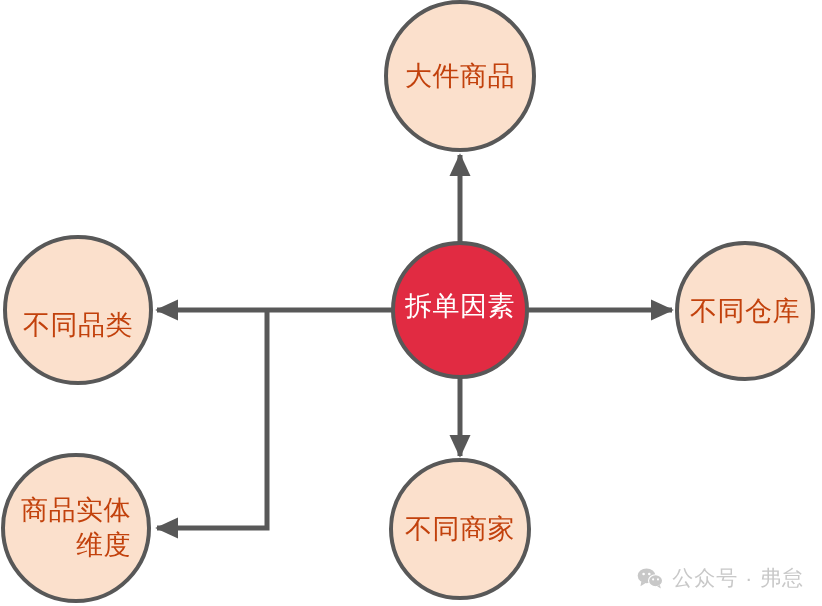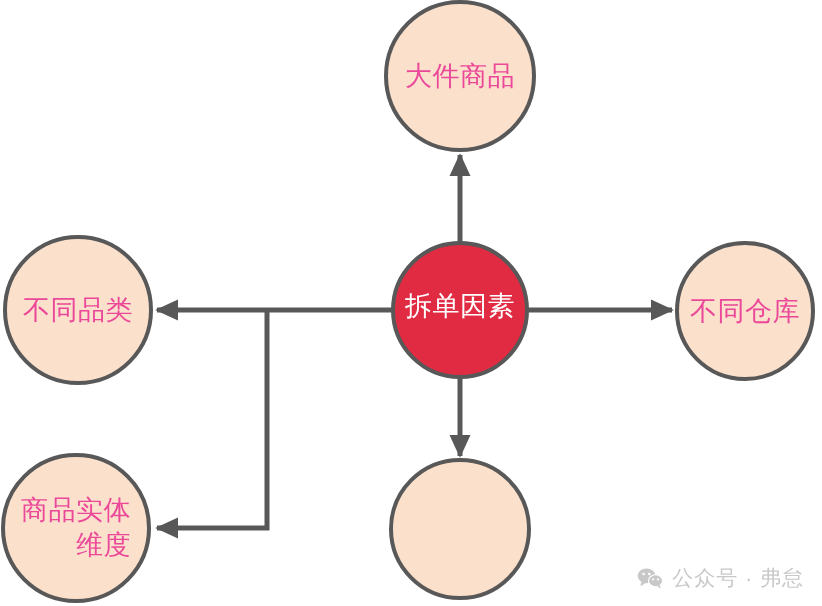--- a/index.html
+++ b/index.html
@@ -27,21 +27,21 @@
   .node-label {
     position: absolute;
     display: flex;
     align-items: center;
     justify-content: center;
     text-align: center;
     pointer-events: none;
     font-size: 27px;
     line-height: 1.28;
     letter-spacing: 0.5px;
-    color: #ec4899;
+    color: #c2410c;
     white-space: pre-line;
   }
   .node-label.center {
     color: #ffffff;
   }
   #watermark {
     position: absolute;
     right: 18px;
     bottom: 14px;
     display: flex;
@@ -89,25 +89,26 @@
       <circle cx="76" cy="528" r="73" fill="#fbe0cc" stroke="#585858" stroke-width="4"></circle>
       <circle cx="78" cy="310" r="73" fill="#fbe0cc" stroke="#585858" stroke-width="4"></circle>
       <circle cx="460" cy="310" r="67" fill="#e12b42" stroke="#585858" stroke-width="4"></circle>
     </g>
   </svg>
 
   <div class="node-label" style="left:386px; top:2px; width:148px; height:148px;">大件商品</div>
 
   <div class="node-label" style="left:677px; top:243px; width:136px; height:136px;text-align:right;">不同仓库</div>
 
+  <div class="node-label" style="left:391px; top:460px; width:138px; height:138px;">不同商家</div>
 
   <div class="node-label" style="left:3px; top:455px; width:146px; height:146px;text-align:right;">商品实体
 维度</div>
 
-  <div class="node-label" style="left:5px; top:237px; width:146px; height:146px;">不同品类</div>
+  <div class="node-label" style="left:5px; top:252px; width:146px; height:146px;">不同品类</div>
 
   <div class="node-label center" style="left:393px; top:239px; width:134px; height:134px;">拆单因素</div>
 
   <div id="watermark">
     <span class="wm-icon">
       <svg viewBox="0 0 30 24" xmlns="http://www.w3.org/2000/svg" width="26" height="22">
         <ellipse cx="11" cy="9.5" rx="10.2" ry="8.6" fill="#c8c8c8"></ellipse>
         <path d="M 5 16 L 4 21.5 L 9.6 18.2 Z" fill="#c8c8c8"></path>
         <circle cx="7.6" cy="7.4" r="1.5" fill="#ffffff"></circle>
         <circle cx="14.2" cy="7.4" r="1.5" fill="#ffffff"></circle>

